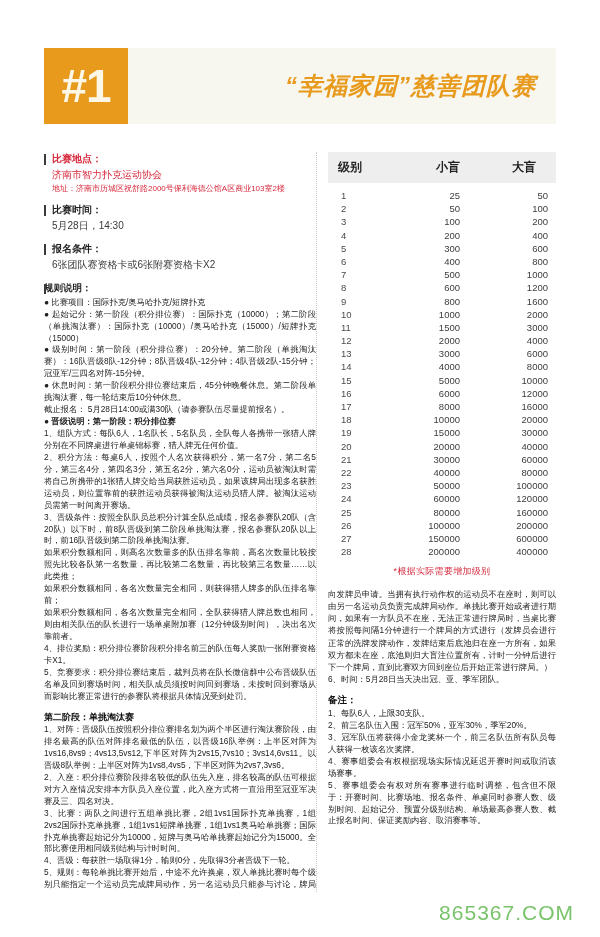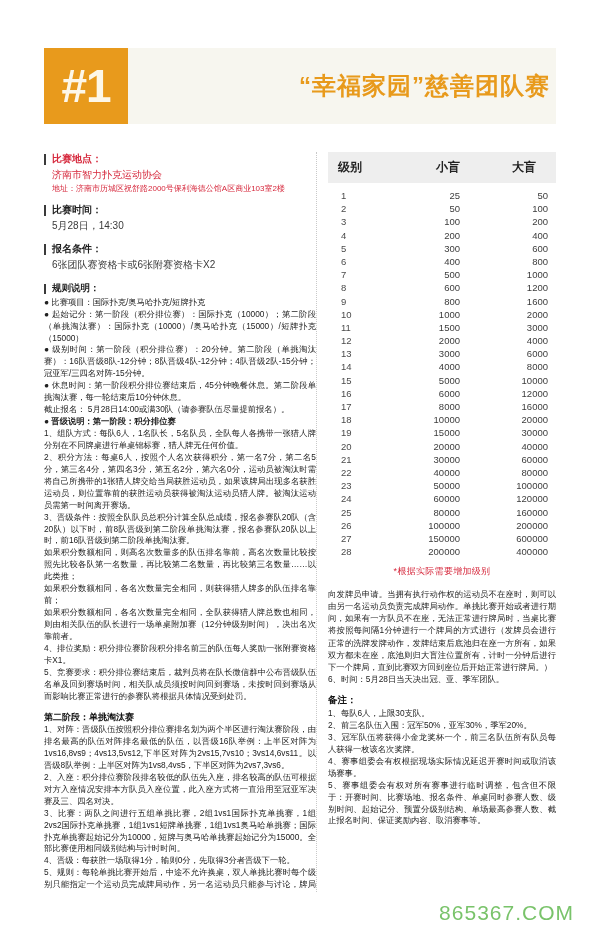--- a/index.html
+++ b/index.html
@@ -22,23 +22,24 @@
   .hash-box{
     width:84px;height:76px;background:#e89a1c;
     display:flex;align-items:center;justify-content:center;
     flex:0 0 84px;
   }
   .hash-box .glyph{
     color:#fdf7e8;font-size:46px;line-height:1;font-weight:700;
     letter-spacing:-1px;font-family:"Liberation Sans",sans-serif;
   }
   .header-title{
-    flex:1;text-align:right;padding-right:6px;
+    flex:1;text-align:right;padding-right:20px;
     color:#e89a1c;font-size:24px;font-weight:700;letter-spacing:1px;
     white-space:nowrap;
+    font-style:italic;
   }
 
   
   .cols{position:absolute;left:44px;top:152px;width:512px;height:740px;}
   .col-left{position:absolute;left:0;top:0;width:272px;height:740px;overflow:hidden;}
   .divider{
     position:absolute;left:272px;top:0;width:1px;height:740px;
     border-left:1px dotted #c9c9c9;
   }
   .col-right{position:absolute;left:284px;top:0;width:228px;height:740px;overflow:hidden;}
@@ -54,21 +55,21 @@
     font-size:10px;font-weight:700;color:#d6283c;margin-bottom:3px;line-height:1.3;
   }
   .block .v1{font-size:10px;color:#d6283c;line-height:1.45;}
   .block .v2{font-size:8px;color:#d6283c;line-height:1.4;}
   .block .plain{font-size:10px;color:#3a3a3a;line-height:1.45;}
 
   
   .rules{margin-top:5px;}
   .rules-head{
     font-size:9.5px;font-weight:700;color:#1f1f1f;margin-bottom:2px;
-    padding-left:8px;position:relative;
+    position:relative;
   }
   .rules-head:before{
     content:"";position:absolute;left:0;top:2px;width:2px;height:10px;background:#3a3a3a;
   }
   .bullet-line{
     font-size:8.3px;line-height:1.44;color:#222;text-align:justify;
     margin-bottom:0px;
   }
   .bullet-line .dot{color:#222;font-weight:700;}
   .plain-line{

